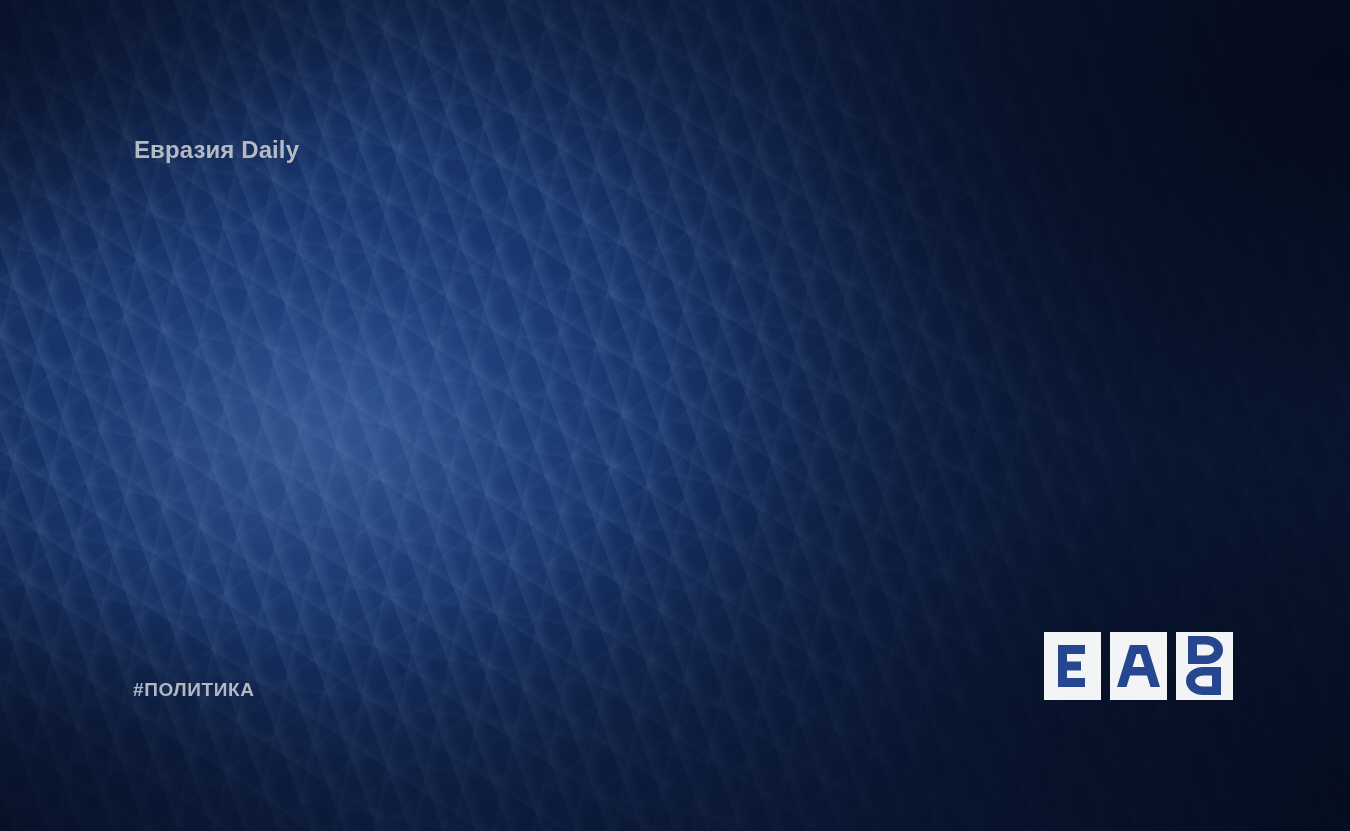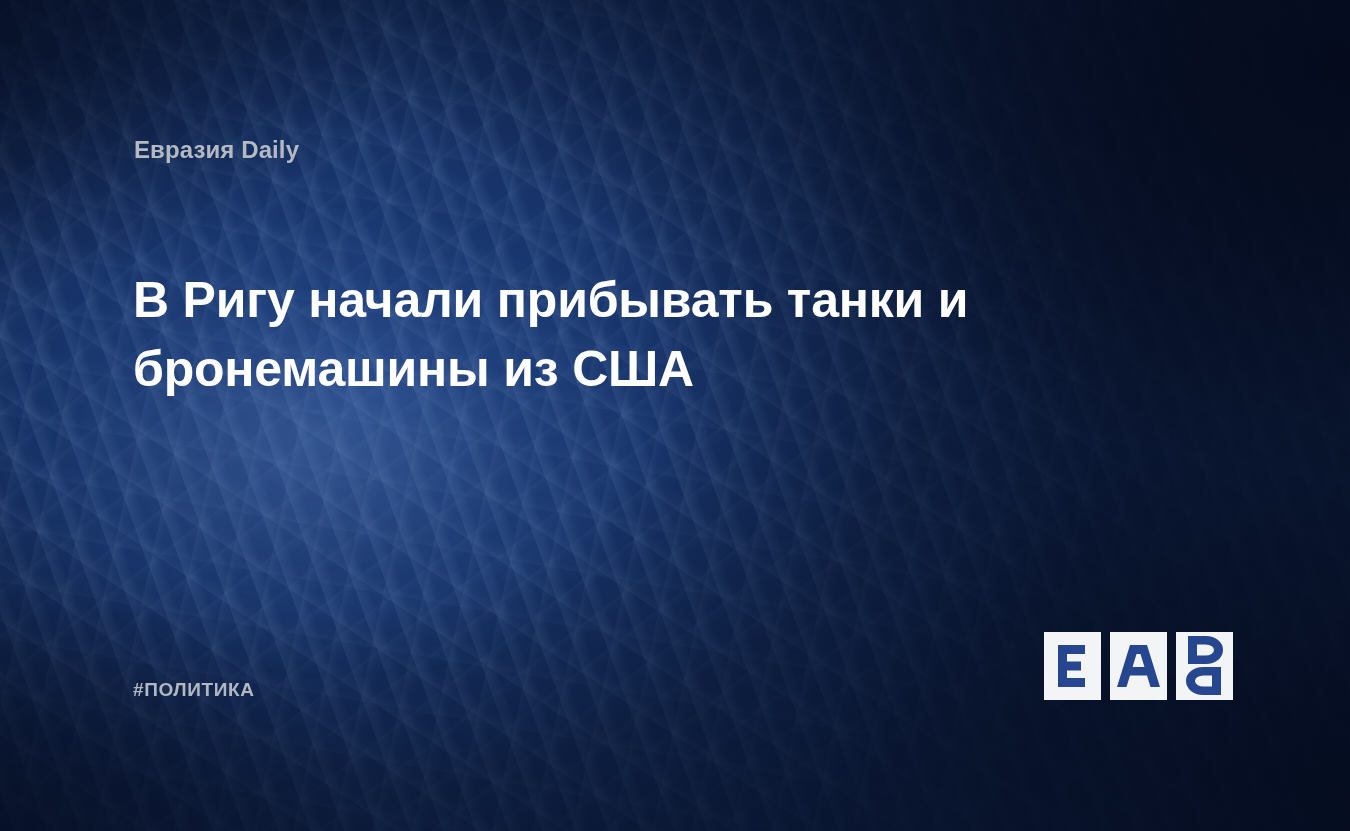--- a/index.html
+++ b/index.html
@@ -218,21 +218,20 @@
   </div>
   <div class="streak-mask"></div>
   <div class="vortex-core"></div>
   <div class="glow-warm"></div>
   <div class="bg-corner-dark"></div>
 
   <div class="content">
 
     <div class="brand">Евразия Daily</div>
 
-    <h1 class="headline">В Ригу начали прибывать танки и бронемашины из США</h1>
 
     <div class="tag">#ПОЛИТИКА</div>
 
     <div class="ead">
 
       <span class="ead-tile">
         <svg viewBox="0 0 57 68" xmlns="http://www.w3.org/2000/svg">
           <g fill="#26468f">
             <rect x="14" y="13" width="9" height="42"></rect>
             <rect x="14" y="13" width="27" height="9"></rect>

